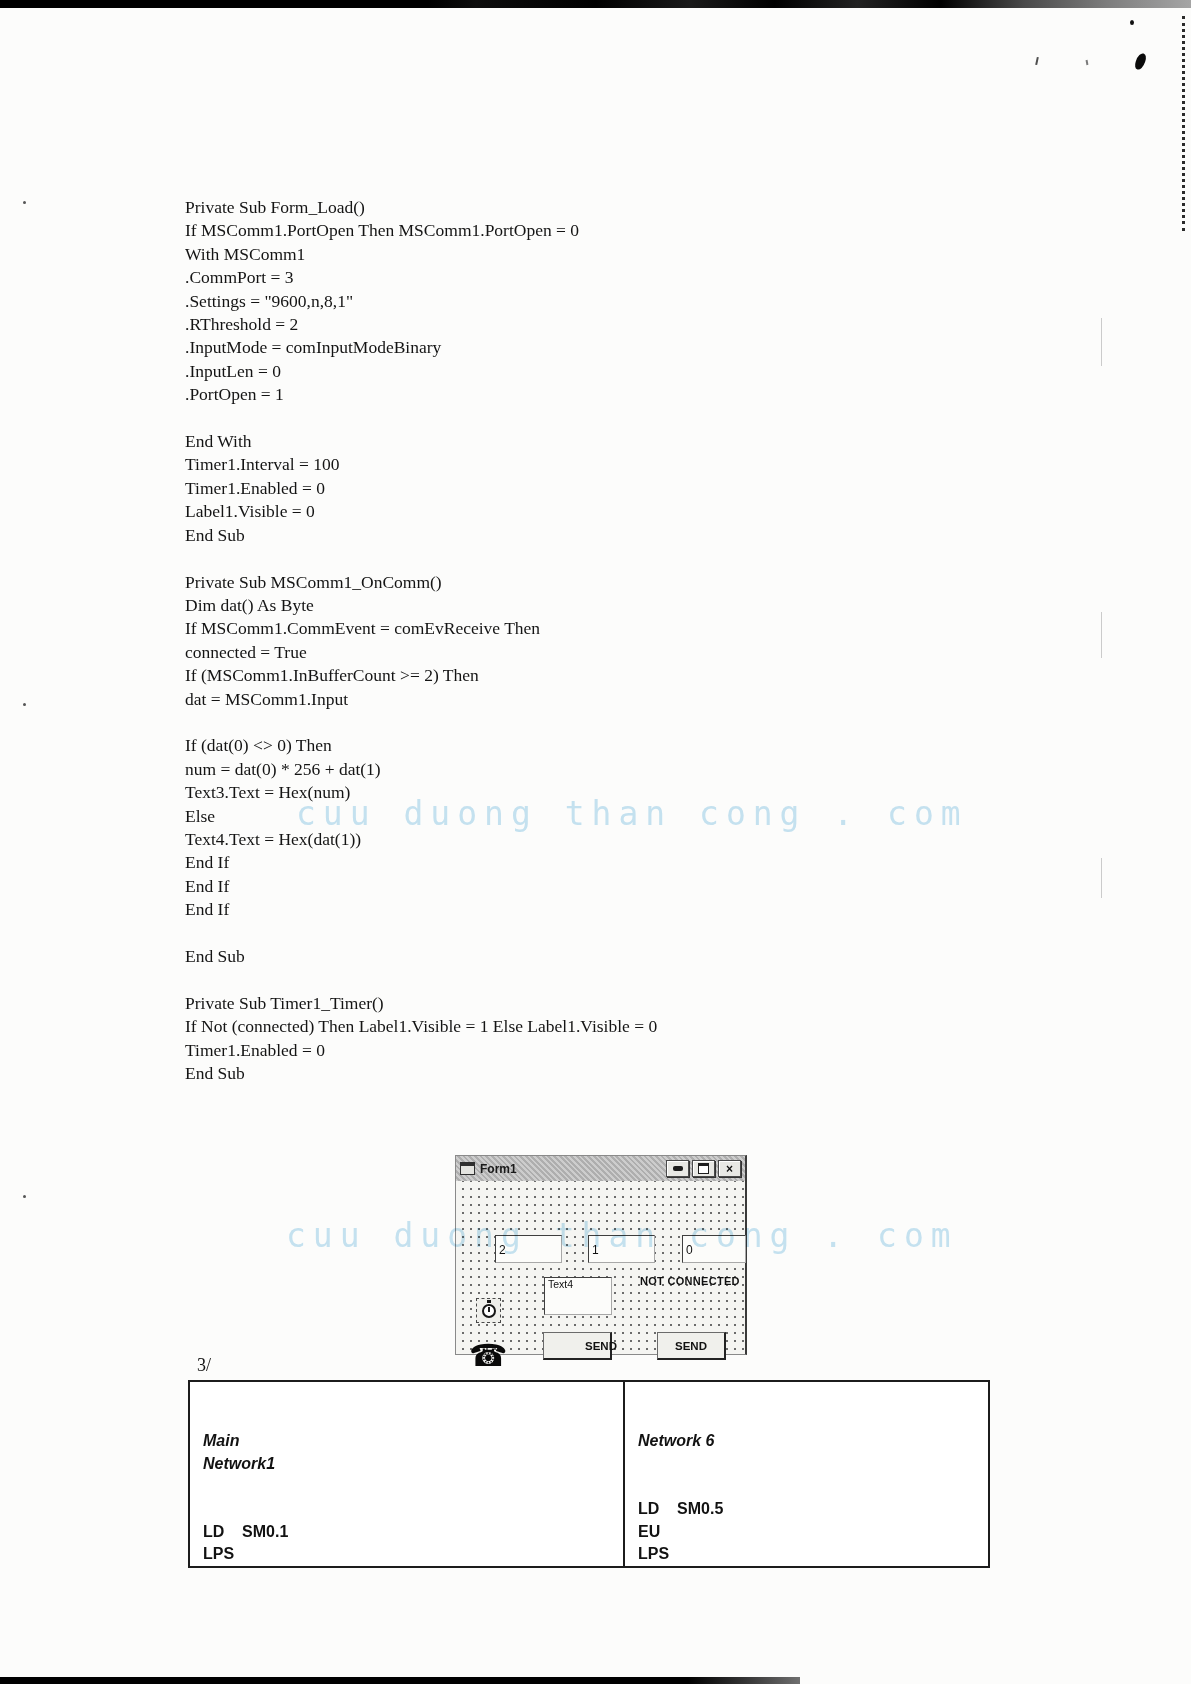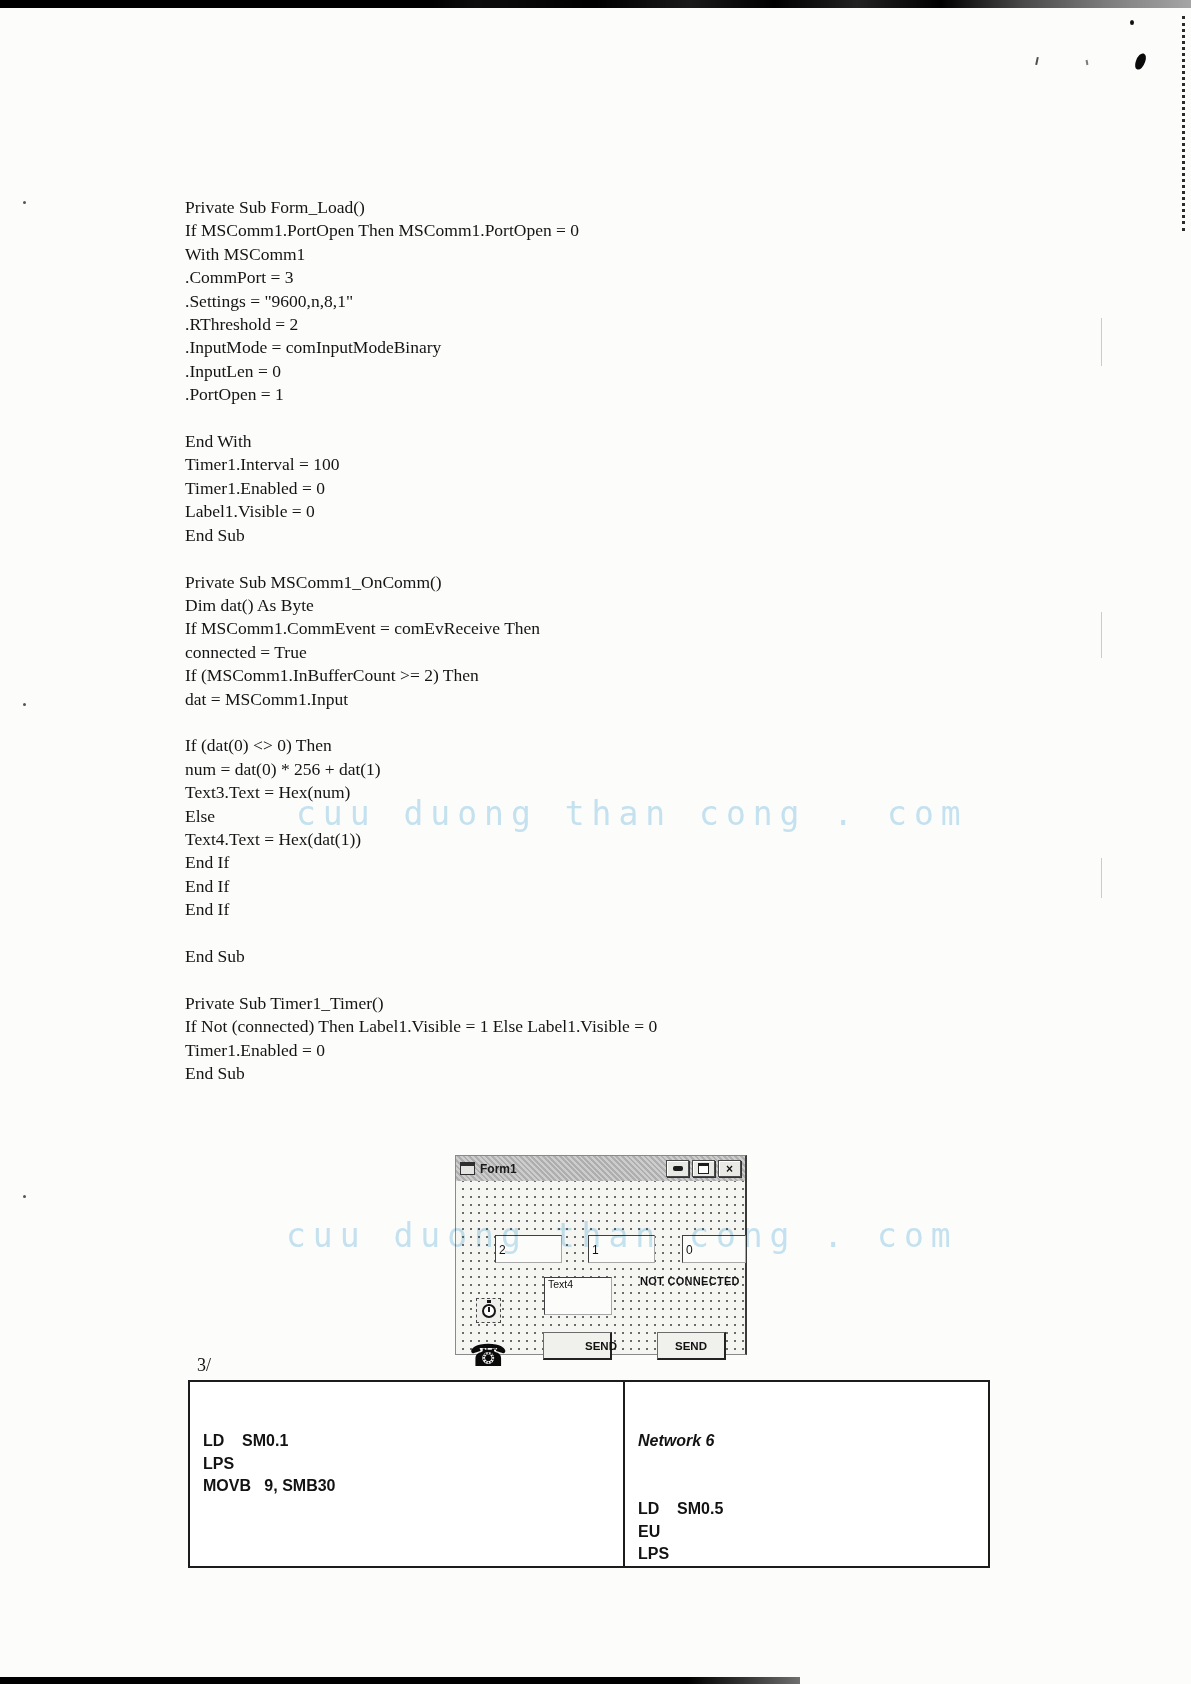--- a/index.html
+++ b/index.html
@@ -181,20 +181,21 @@
       <div class="phone"><span>☎</span></div>
       <button class="vbbutton send">SEND</button>
       <button class="vbbutton exit">SEND</button>
     </div>
   </div>
 
   <div class="pagenum">3/</div>
 
   <div class="plc">
     <div class="plc-col plc-left">
+      <div class="plc-h"><div>Main</div><div>Network1</div></div>
       <div><div>LD    SM0.1</div><div>LPS</div><div>MOVB   9, SMB30</div></div>
     </div>
     <div class="plc-col plc-right">
       <div class="plc-h"><div>Network 6</div></div>
       <div><div>LD    SM0.5</div><div>EU</div><div>LPS</div><div>MOVB   2#11100, SMB87</div></div>
     </div>
   </div>
 
 </div>
 

